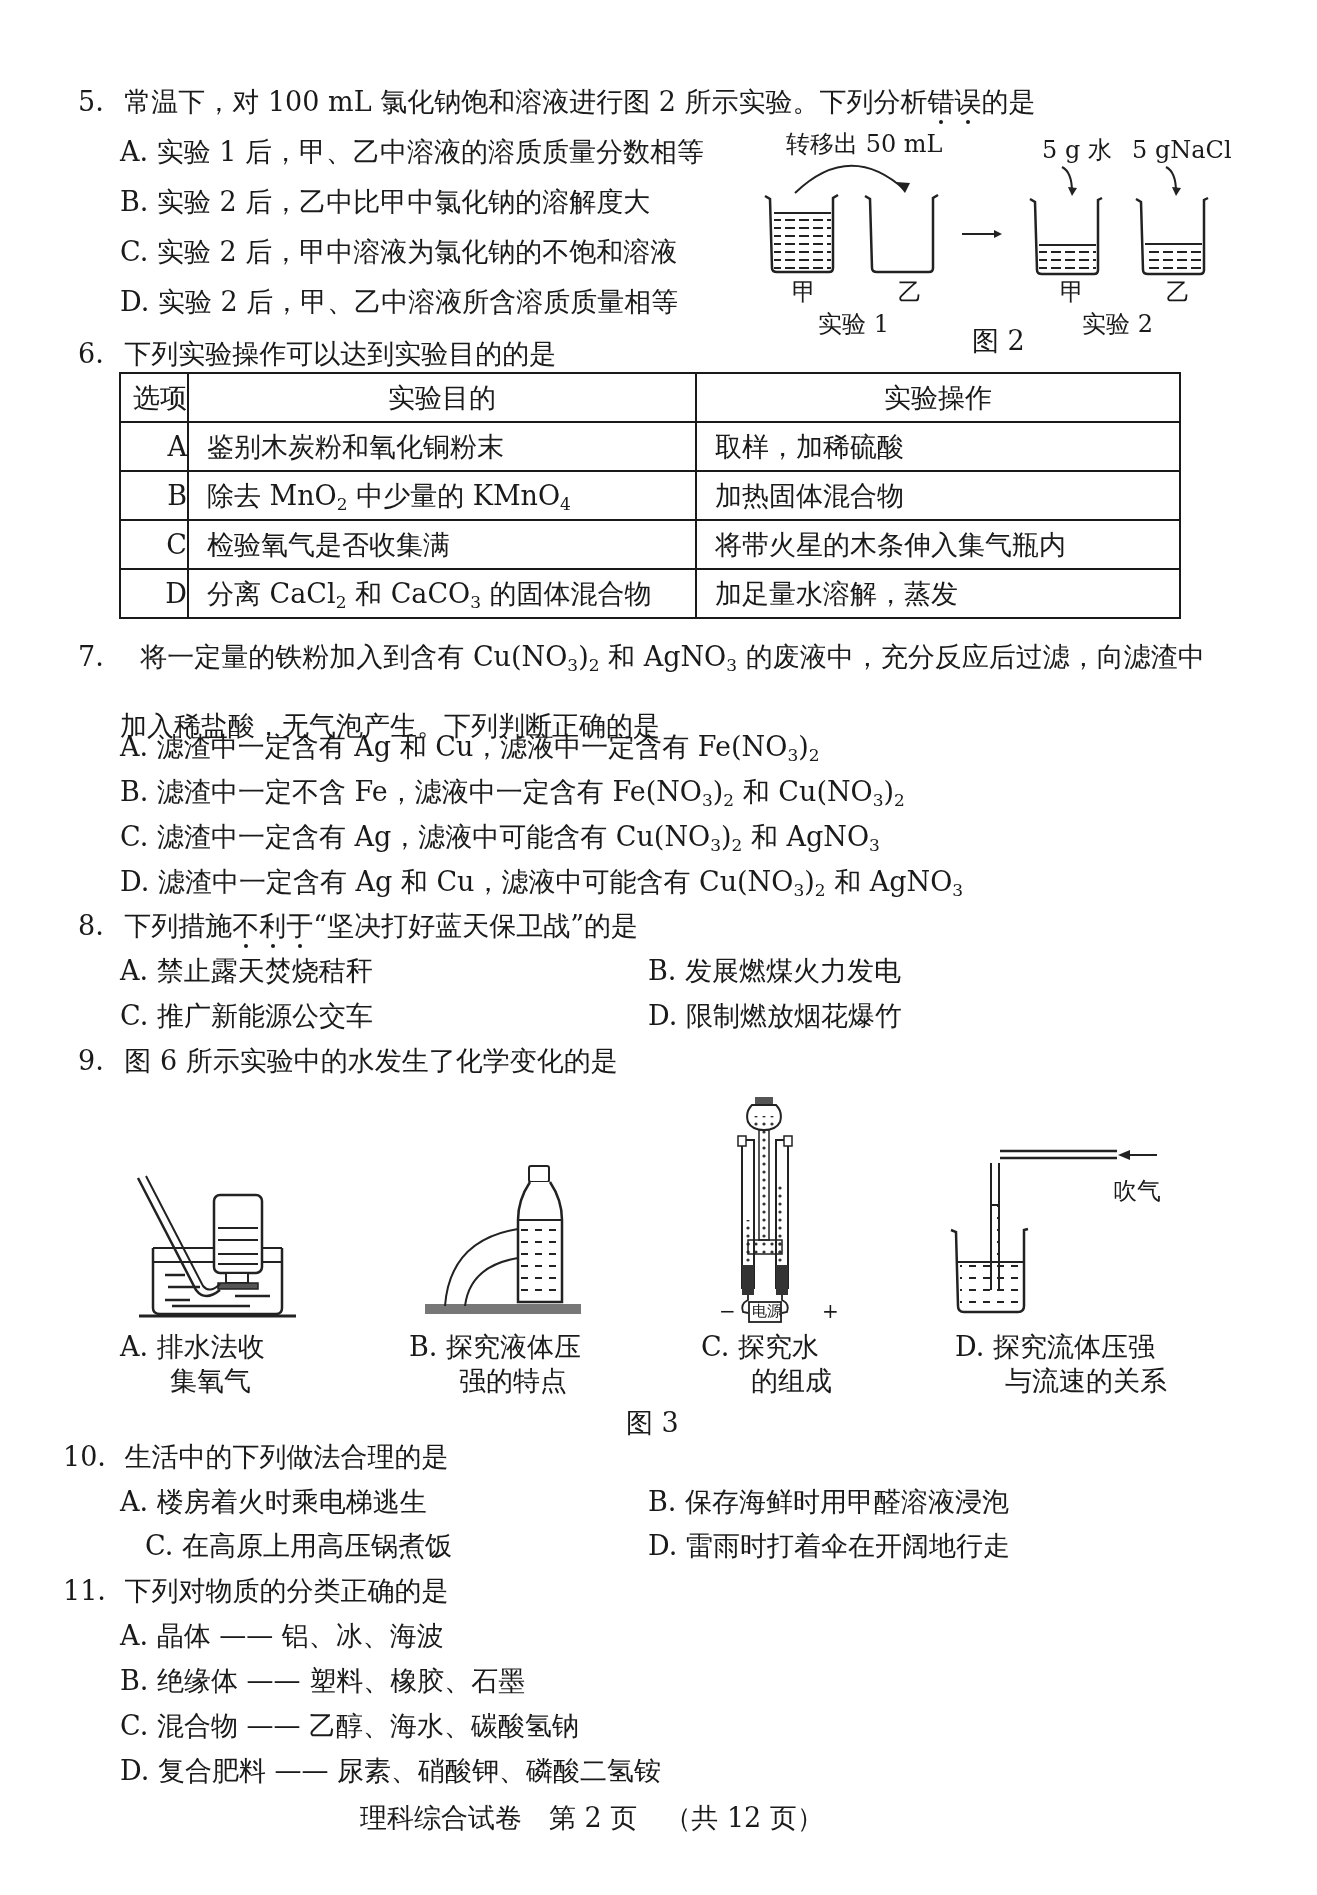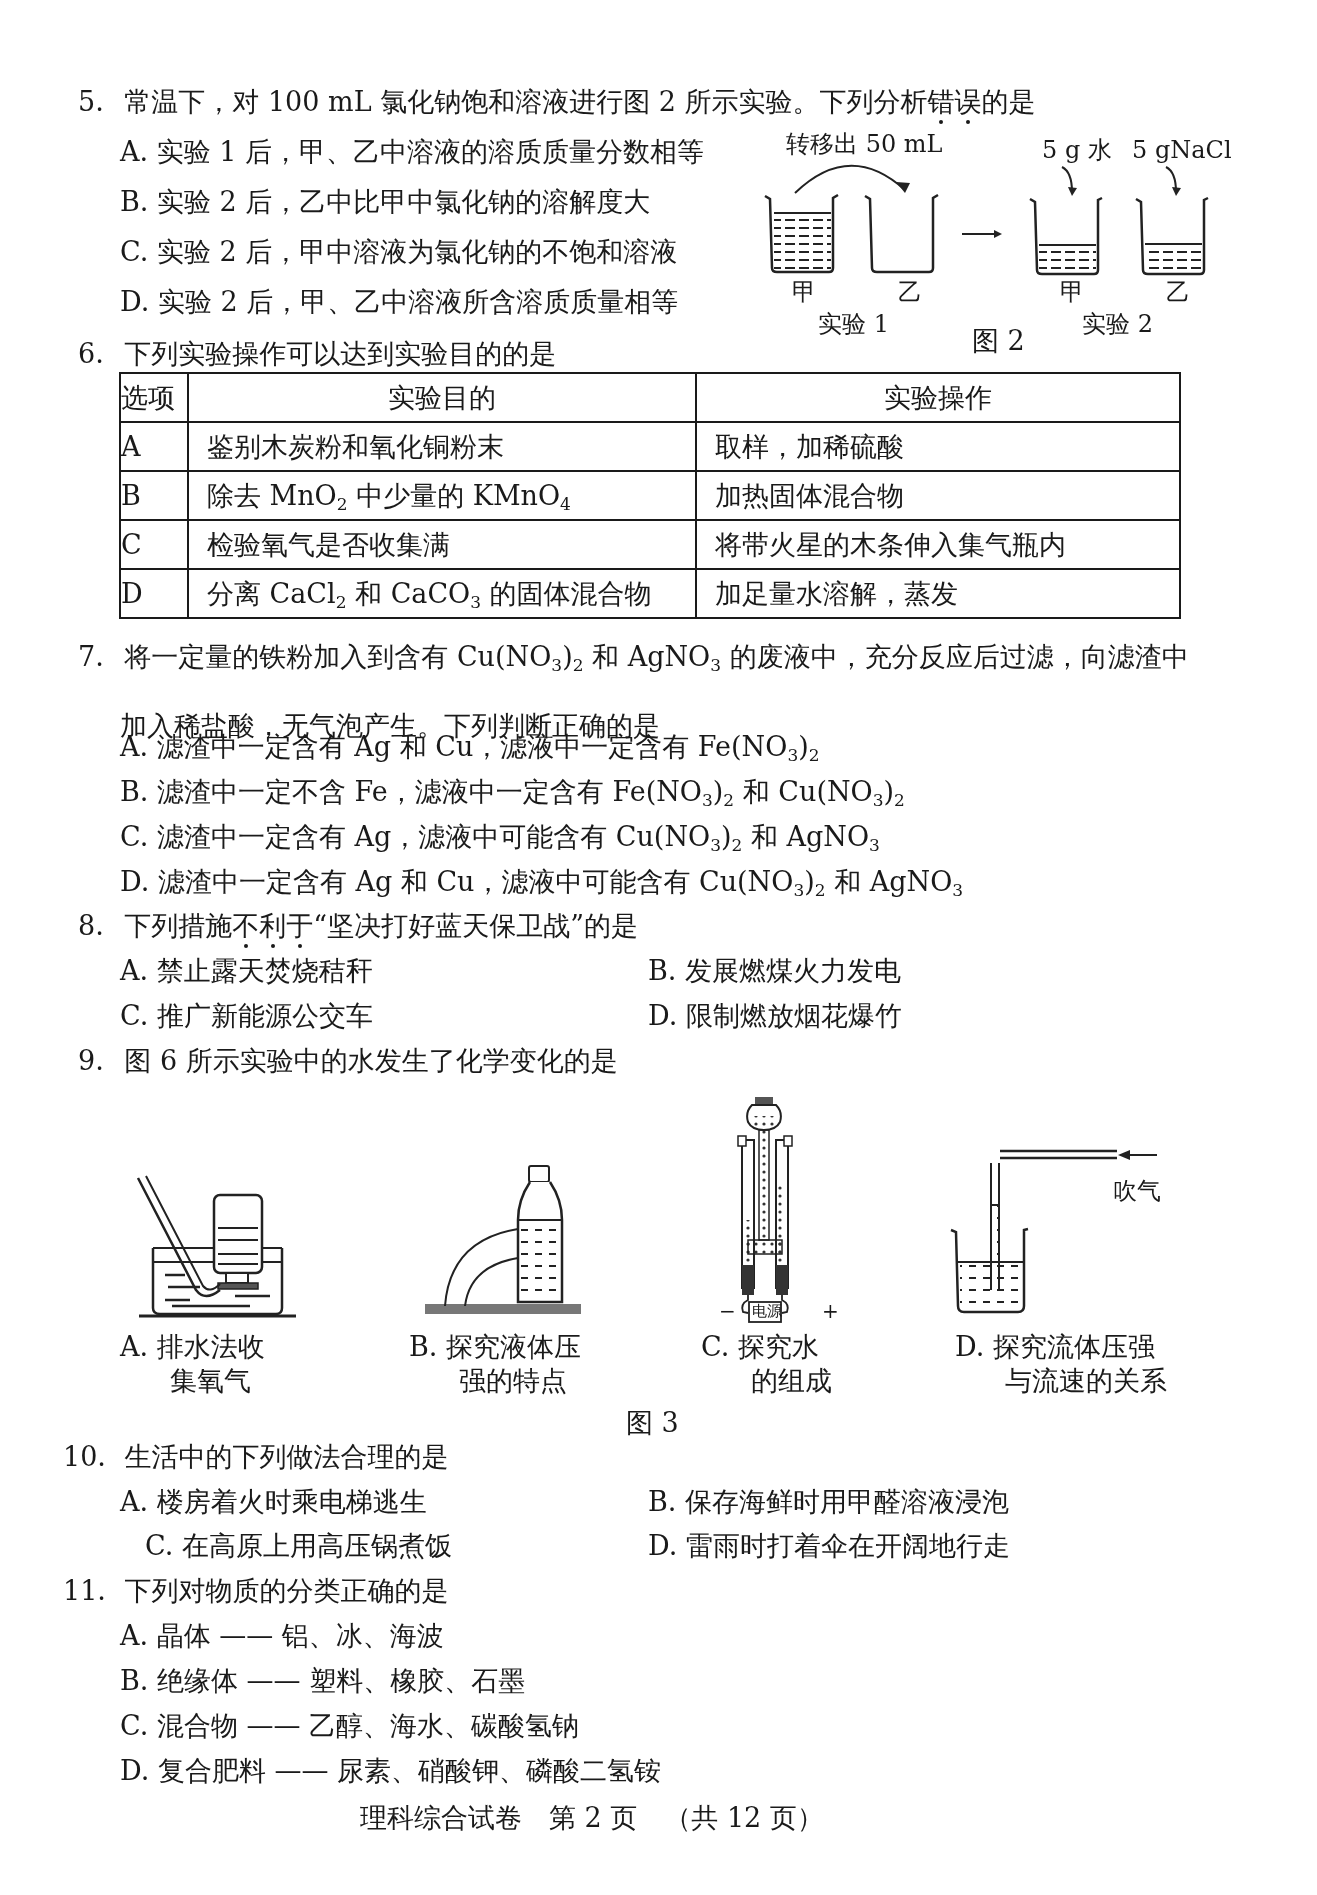--- a/index.html
+++ b/index.html
@@ -8,21 +8,21 @@
     font-family: "DejaVu Serif", "Liberation Serif", serif;
     color: #1a1a1a; font-size: 27px;
   }
   .abs { position: absolute; white-space: nowrap; line-height: 1; }
   .q { font-size: 27px; }
   sub { font-size: 17px; vertical-align: -5px; line-height: 0; }
   .dot { position: relative; display: inline-block; }
   .dot::after { content: ""; position: absolute; left: 50%; bottom: -9px; width: 4px; height: 4px; margin-left: -2px; border-radius: 50%; background: #1a1a1a; }
   table.opt { position: absolute; left: 119px; top: 372px; border-collapse: collapse; font-size: 27px; }
   table.opt td { border: 2px solid #1a1a1a; height: 47px; padding: 0 18px; white-space: nowrap; }
-  table.opt td.c0 { width: 66px; text-align: left; padding: 0; }
+  table.opt td.c0 { width: 66px; text-align: right; padding: 0; }
   table.opt td.c1 { width: 470px; }
   table.opt td.c2 { width: 446px; }
   table.opt tr.hdr td.c1, table.opt tr.hdr td.c2 { text-align: center; }
   svg { position: absolute; overflow: visible; }
   .lbl { font-size: 24px; }
 </style>
 </head>
 <body>
 
 <div class="abs q" style="left:78px;top:88px;">
@@ -108,21 +108,21 @@
   <tr>
     <td class="c0">D</td>
     <td class="c1"><span>分离 CaCl</span><sub>2</sub><span> 和 CaCO</span><sub>3</sub><span> 的固体混合物</span></td>
     <td class="c2">加足量水溶解，蒸发</td>
   </tr>
 </tbody>
   </table>
 
 <div class="abs q" style="left:78px;top:643px;">
   <span>7.</span>
-  <span style="margin-left:12px">将一定量的铁粉加入到含有 Cu(NO</span><sub>3</sub><span>)</span><sub>2</sub><span> 和 AgNO</span><sub>3</sub><span> 的废液中，充分反应后过滤，向滤渣中</span>
+  <span style="margin-left:28px">将一定量的铁粉加入到含有 Cu(NO</span><sub>3</sub><span>)</span><sub>2</sub><span> 和 AgNO</span><sub>3</sub><span> 的废液中，充分反应后过滤，向滤渣中</span>
 </div>
 <div class="abs q" style="left:120px;top:712px;">加入稀盐酸，无气泡产生。下列判断正确的是</div>
 <div class="abs q" style="left:120px;top:733px;"><span>A.</span> <span>滤渣中一定含有 Ag 和 Cu，滤液中一定含有 Fe(NO</span><sub>3</sub><span>)</span><sub>2</sub></div>
 <div class="abs q" style="left:120px;top:778px;"><span>B.</span> <span>滤渣中一定不含 Fe，滤液中一定含有 Fe(NO</span><sub>3</sub><span>)</span><sub>2</sub><span> 和 Cu(NO</span><sub>3</sub><span>)</span><sub>2</sub></div>
 <div class="abs q" style="left:120px;top:823px;"><span>C.</span> <span>滤渣中一定含有 Ag，滤液中可能含有 Cu(NO</span><sub>3</sub><span>)</span><sub>2</sub><span> 和 AgNO</span><sub>3</sub></div>
 <div class="abs q" style="left:120px;top:868px;"><span>D.</span> <span>滤渣中一定含有 Ag 和 Cu，滤液中可能含有 Cu(NO</span><sub>3</sub><span>)</span><sub>2</sub><span> 和 AgNO</span><sub>3</sub></div>
 
 <div class="abs q" style="left:78px;top:912px;">
   <span>8.</span>
   <span style="margin-left:12px">下列措施</span><span class="dot">不</span><span class="dot">利</span><span class="dot">于</span><span>“坚决打好蓝天保卫战”的是</span>

